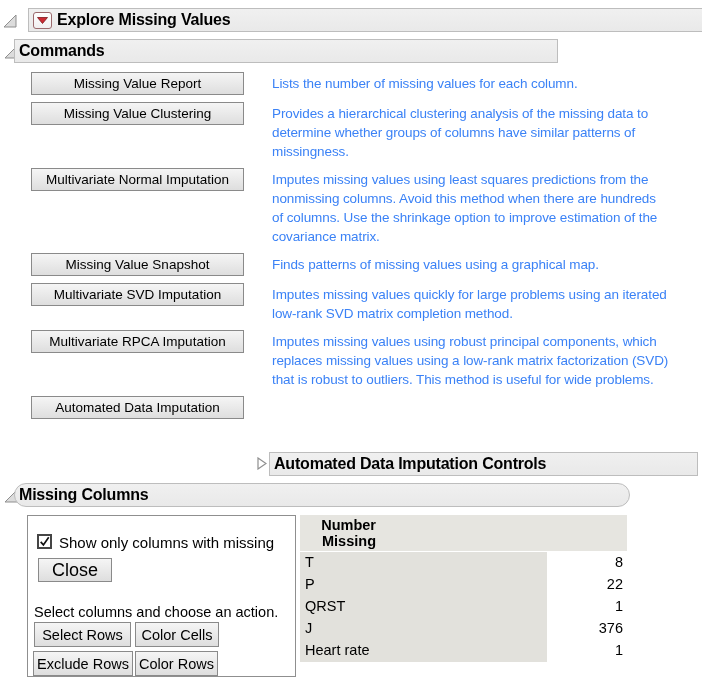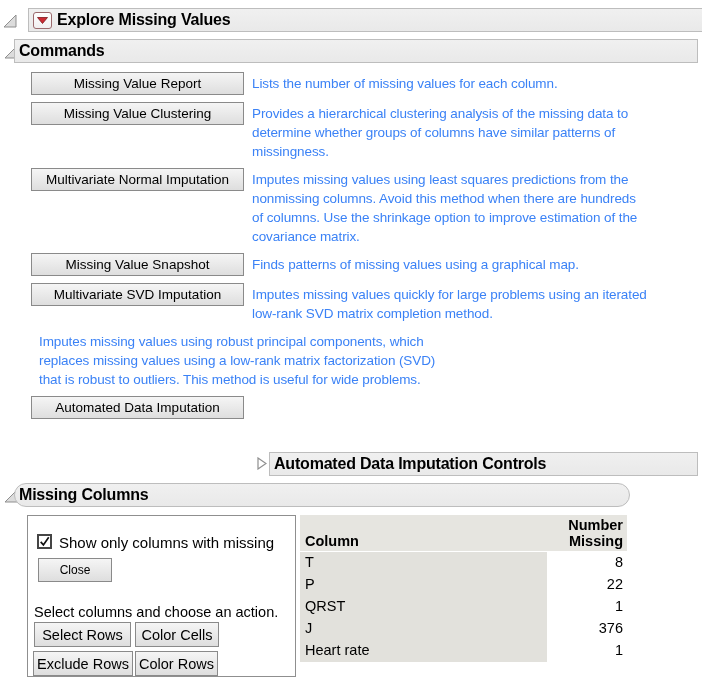--- a/index.html
+++ b/index.html
@@ -26,36 +26,36 @@
     margin-right:5px; cursor:pointer;
   }
   
   .btn {
     display:inline-flex; align-items:center; justify-content:center;
     background:linear-gradient(180deg,#f5f5f5,#dedede);
     border:1px solid #8a8a8a; color:#000; white-space:nowrap; cursor:pointer;
   }
   
   #cmd-rows { position:absolute; left:31px; top:72px; width:665px; }
-  .cmd-row { display:flex; align-items:flex-start; margin-bottom:7px; }
+  .cmd-row { display:flex; align-items:flex-start; margin-bottom:7px;gap:20px; }
   .cmd-btn { width:213px; min-width:213px; height:23px; font-size:13.5px; }
   .cmd-desc {
     margin-left:8px; margin-top:2px; font-size:13.5px; line-height:19px;
     letter-spacing:-0.1px; color:#3b82f6; white-space:pre;
   }
   
   #left-panel { position:absolute; left:27px; top:515px; width:269px; height:162px;
     border:1px solid #8f8f8f; background:#fff; }
   .checkbox {
     position:absolute; left:9px; top:18px; width:15px; height:15px;
     background:#fff; border:2px solid #454545; display:flex; align-items:center; justify-content:center;
     cursor:pointer;
   }
   .cb-label { position:absolute; left:31px; top:18px; font-size:15px; white-space:nowrap; }
-  .close-btn { position:absolute; left:10px; top:42px; width:74px; height:24px; font-size:12px; }
+  .close-btn { position:absolute; left:10px; top:42px; width:74px; height:24px; font-size:18px; }
   .action-text { position:absolute; left:6px; top:88px; font-size:14.5px; white-space:nowrap; }
   .act-btn { position:absolute; height:25px; font-size:14.5px; padding:0 22px; }
   
   #mc-table { position:absolute; left:300px; top:515px; width:327px; font-size:14.5px; }
   .t-head { display:flex; height:37px; background:#e6e5e0; border-bottom:1px solid #fff; }
   .t-head .c1 { width:247px; display:flex; align-items:flex-end; padding:0 0 2px 5px; font-weight:bold; }
   .t-head .c2 { width:80px; display:flex; align-items:flex-end; justify-content:flex-end;
     padding:0 4px 2px 0; font-weight:bold; text-align:right; line-height:16px; }
   .t-row { display:flex; height:22px; }
   .t-row .c1 { width:247px; background:#e2e1dc; padding:2px 0 0 5px; }
@@ -78,21 +78,21 @@
         </svg>
     </span>
     <span class="hbar-title">Explore Missing Values</span>
   </div>
 
   <span class="disc" style="left:4px; top:45px;">
     <svg width="14" height="14" viewBox="0 0 14 14">
         <polygon points="1,13 13,1 13,13" fill="#dcdcdc" stroke="#8f8f8f" stroke-width="1"></polygon>
       </svg>
   </span>
-  <div class="hbar" style="left:14px; top:39px; width:684px;">
+  <div class="hbar" style="left:14px; top:39px; width:544px;">
     <span class="hbar-title">Commands</span>
   </div>
 
   <div id="cmd-rows">
     <div class="cmd-row">
       <button class="btn cmd-btn">Missing Value Report</button>
       <div class="cmd-desc">Lists the number of missing values for each column.</div>
     </div>
     <div class="cmd-row">
       <button class="btn cmd-btn">Missing Value Clustering</button>
@@ -110,20 +110,21 @@
     <div class="cmd-row">
       <button class="btn cmd-btn">Missing Value Snapshot</button>
       <div class="cmd-desc">Finds patterns of missing values using a graphical map.</div>
     </div>
     <div class="cmd-row">
       <button class="btn cmd-btn">Multivariate SVD Imputation</button>
       <div class="cmd-desc">Imputes missing values quickly for large problems using an iterated
 low-rank SVD matrix completion method.</div>
     </div>
     <div class="cmd-row">
+      <button class="btn cmd-btn">Multivariate RPCA Imputation</button>
       <div class="cmd-desc">Imputes missing values using robust principal components, which
 replaces missing values using a low-rank matrix factorization (SVD)
 that is robust to outliers. This method is useful for wide problems.</div>
     </div>
     <div class="cmd-row">
       <button class="btn cmd-btn">Automated Data Imputation</button>
     </div>
   </div>
 
   <span class="disc" style="left:257px; top:457px;">
@@ -154,21 +155,20 @@
     <button class="btn close-btn">Close</button>
     <div class="action-text">Select columns and choose an action.</div>
     <button class="btn act-btn" style="left:6px;  top:106px; width:97px;">Select Rows</button>
     <button class="btn act-btn" style="left:107px;top:106px; width:84px;">Color Cells</button>
     <button class="btn act-btn" style="left:107px;top:135px; width:83px;">Color Rows</button>
     <button class="btn act-btn" style="left:5px;  top:135px; width:100px;">Exclude Rows</button>
   </div>
 
   <div id="mc-table">
     <div class="t-head">
-      <div class="c1">Column</div>
       <div class="c2">Number Missing</div>
     </div>
     <div class="t-row">
       <div class="c1">T</div>
       <div class="c2">8</div>
     </div>
     <div class="t-row">
       <div class="c1">P</div>
       <div class="c2">22</div>
     </div>

